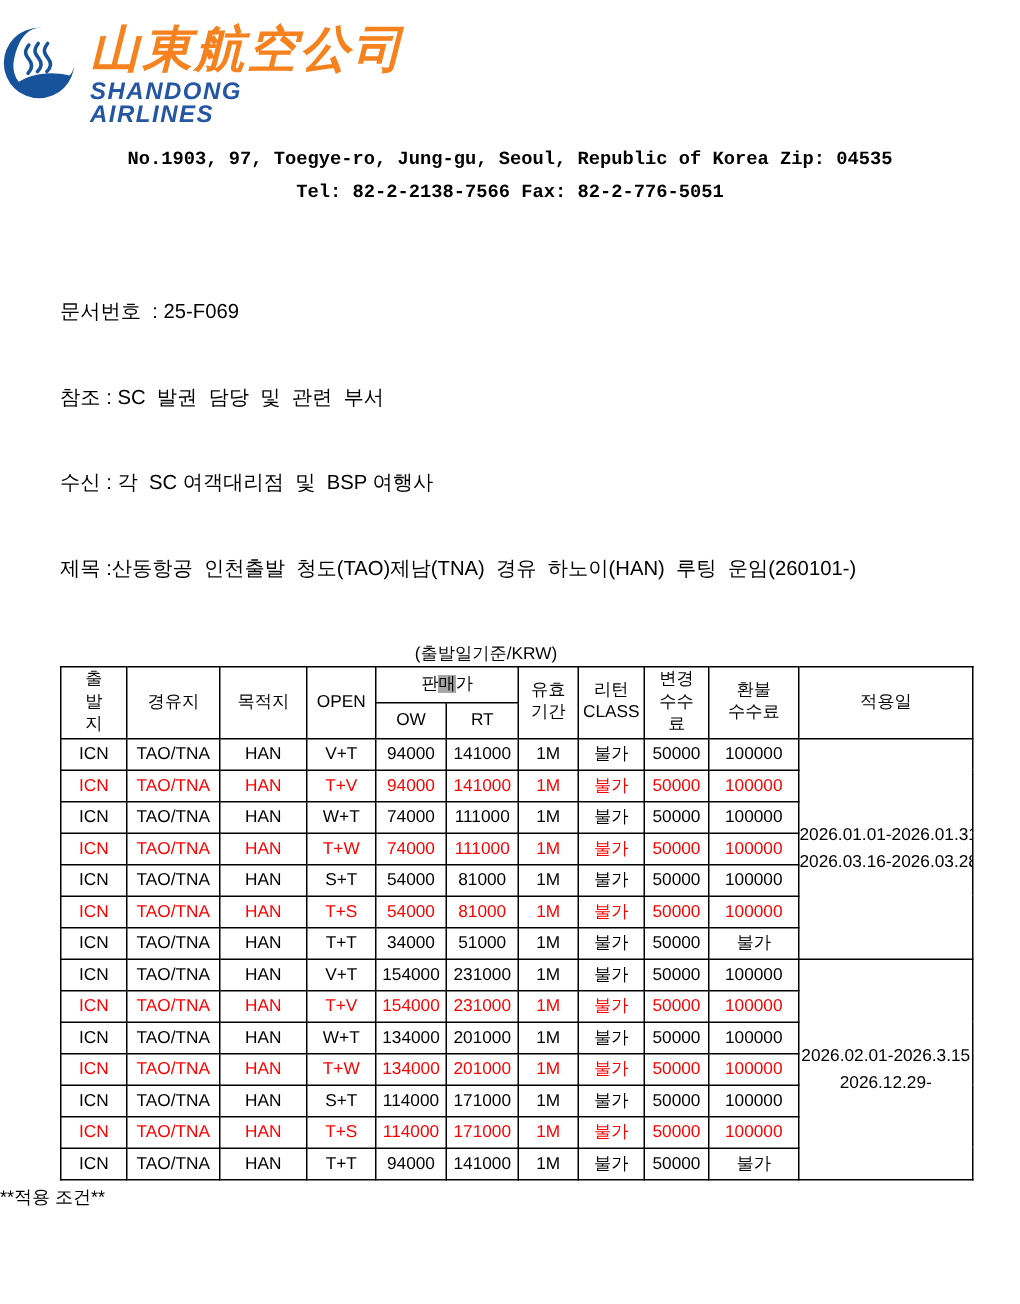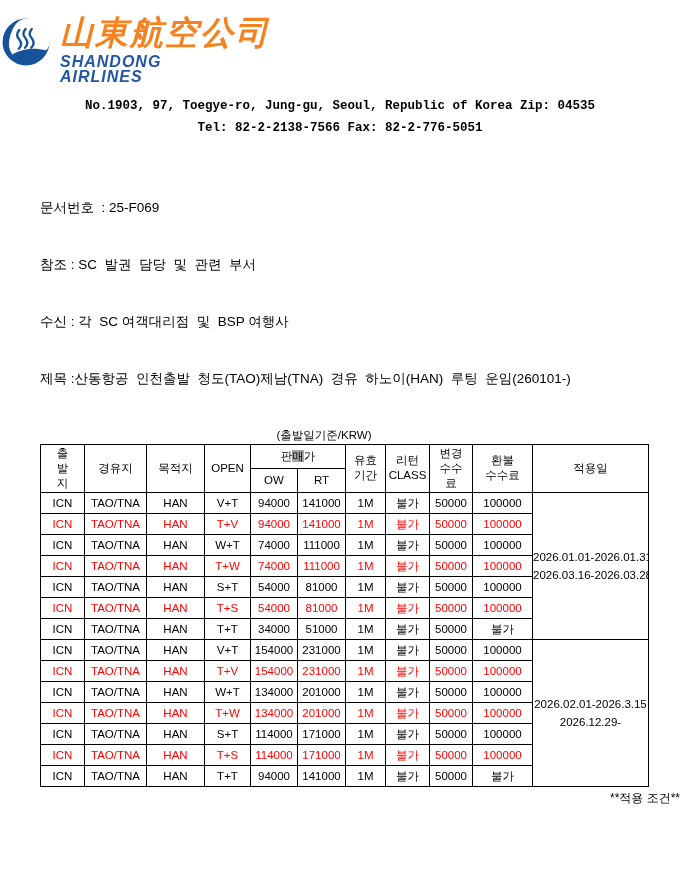--- a/index.html
+++ b/index.html
@@ -93,21 +93,21 @@
     white-space: nowrap;
   }
   table.fare thead th { line-height: 15px; }
   table.fare tbody td { height: 20px; line-height: 18px; }
   table.fare tbody tr.red td { color: #FF0000; }
   td.period { line-height: 20px; font-size: 11.5px; color: #000 !important; }
   .hl { background: #A6A6A6; }
 
   
   .cond-title {
-    text-align: right;
+    text-align: left;
     font-size: 12px;
     margin-top: 3px;
     color: #000;
   }
 </style>
 </head>
 <body>
 
 <div class="page">
 

